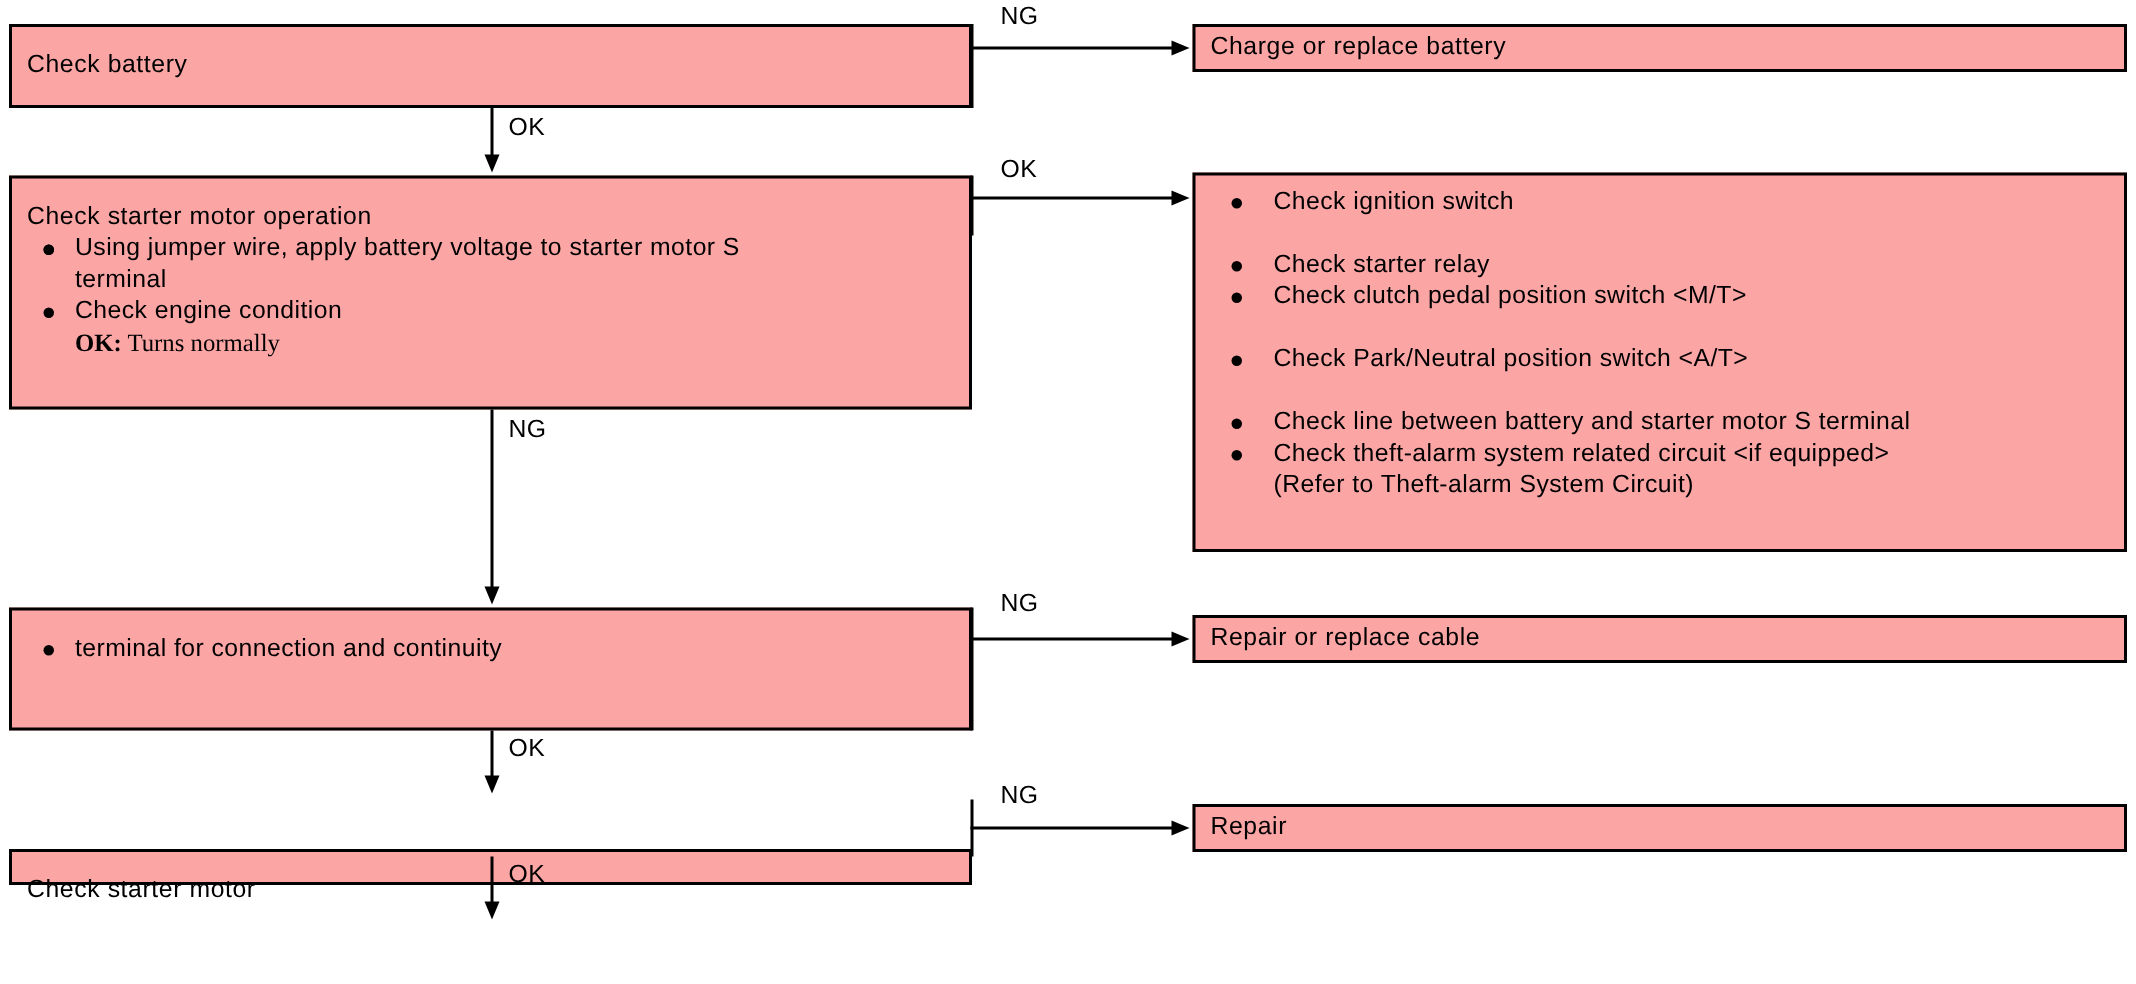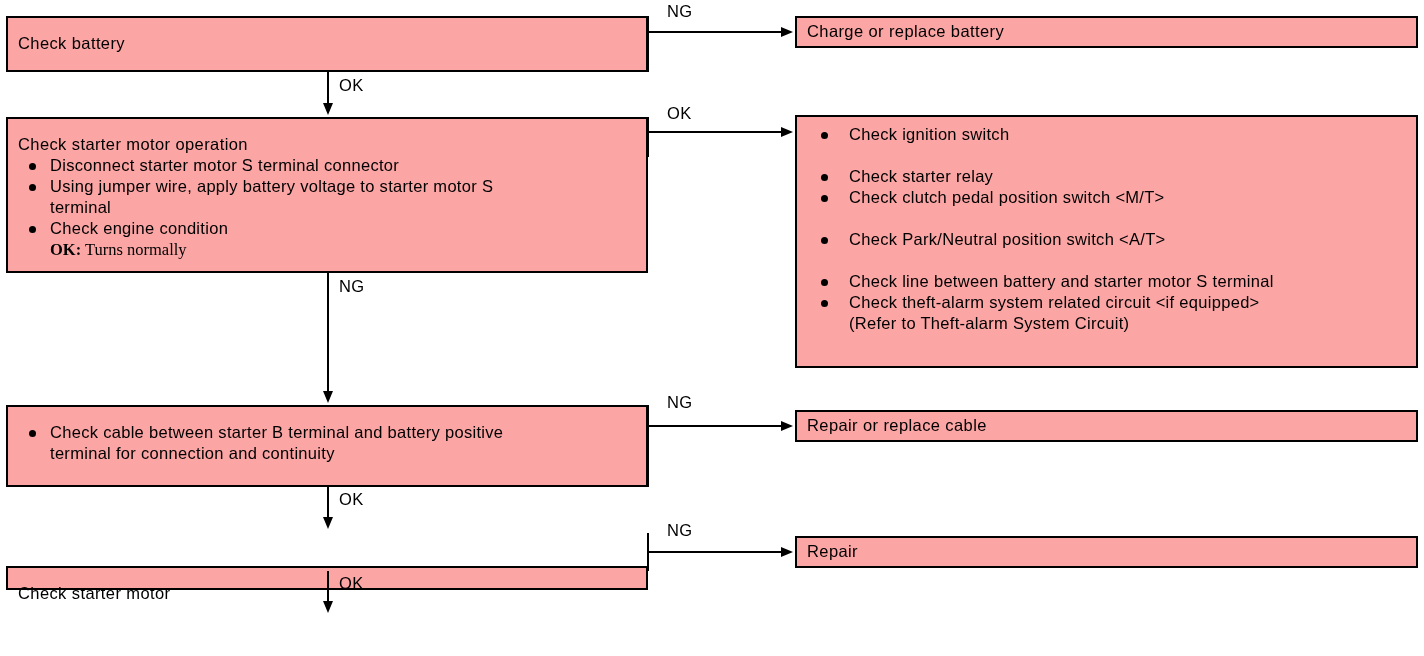--- a/index.html
+++ b/index.html
@@ -124,21 +124,20 @@
 
   <div class="vline" style="left:327px; top:72px; height:33px;"></div>
   <div class="arrow-down" style="left:323px; top:103px;"></div>
   <div class="edge-label" style="left:339px; top:76px;">OK</div>
 
   <div class="box" style="left:6px; top:117px; width:642px; height:156px;">
     <div class="box-title">Check starter motor operation</div>
     <ul class="bullets">
       <li>
         <span class="dot"></span>
-        <span>Disconnect starter motor S terminal connector</span>
       </li>
       <li>
         <span class="dot"></span>
         <span>Using jumper wire, apply battery voltage to starter motor S</span>
         <span class="cont">terminal</span>
       </li>
       <li>
         <span class="dot"></span>
         <span>Check engine condition</span>
       </li>
@@ -154,21 +153,20 @@
   <div class="edge-label" style="left:667px; top:104px;">OK</div>
 
   <div class="vline" style="left:327px; top:273px; height:120px;"></div>
   <div class="arrow-down" style="left:323px; top:391px;"></div>
   <div class="edge-label" style="left:339px; top:277px;">NG</div>
 
   <div class="box" style="left:6px; top:405px; width:642px; height:82px;">
     <ul class="bullets">
       <li>
         <span class="dot"></span>
-        <span>Check cable between starter B terminal and battery positive</span>
         <span class="cont">terminal for connection and continuity</span>
       </li>
     </ul>
   </div>
 
   <div class="vline" style="left:647px; top:405px; height:82px;"></div>
   <div class="hline" style="left:647px; top:425px; width:136px;"></div>
   <div class="arrow-right" style="left:781px; top:421px;"></div>
   <div class="edge-label" style="left:667px; top:393px;">NG</div>
 

